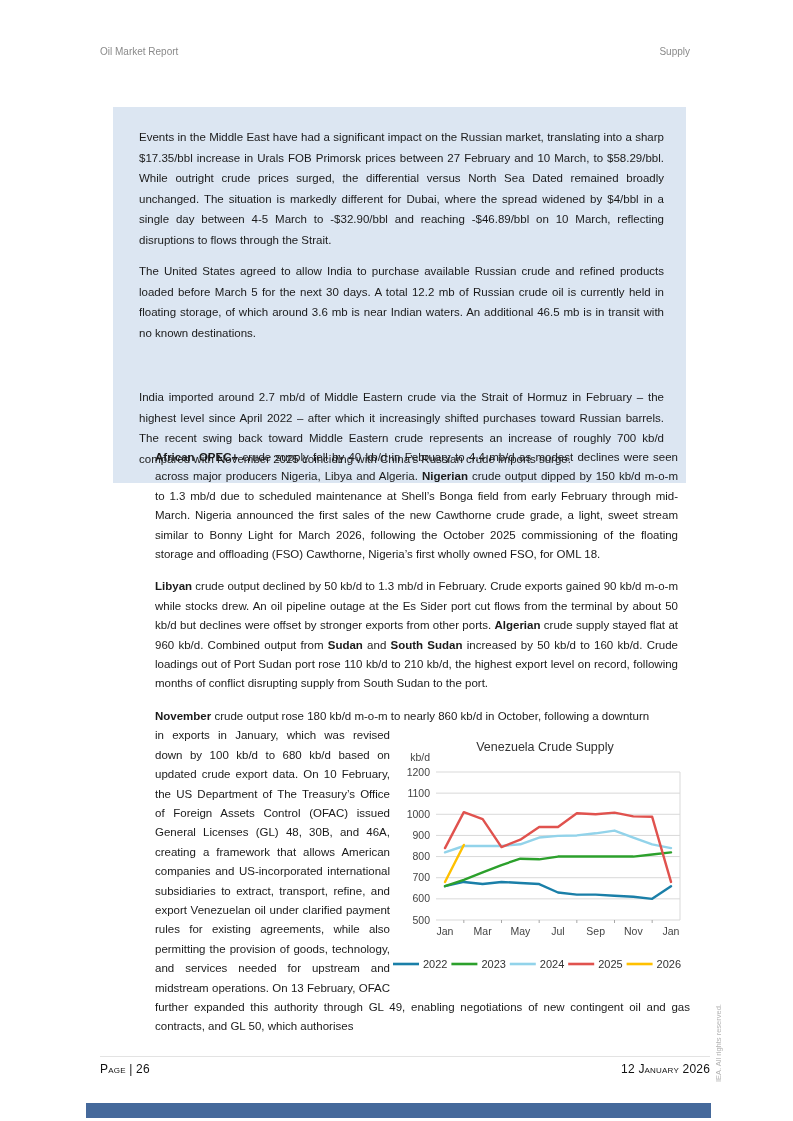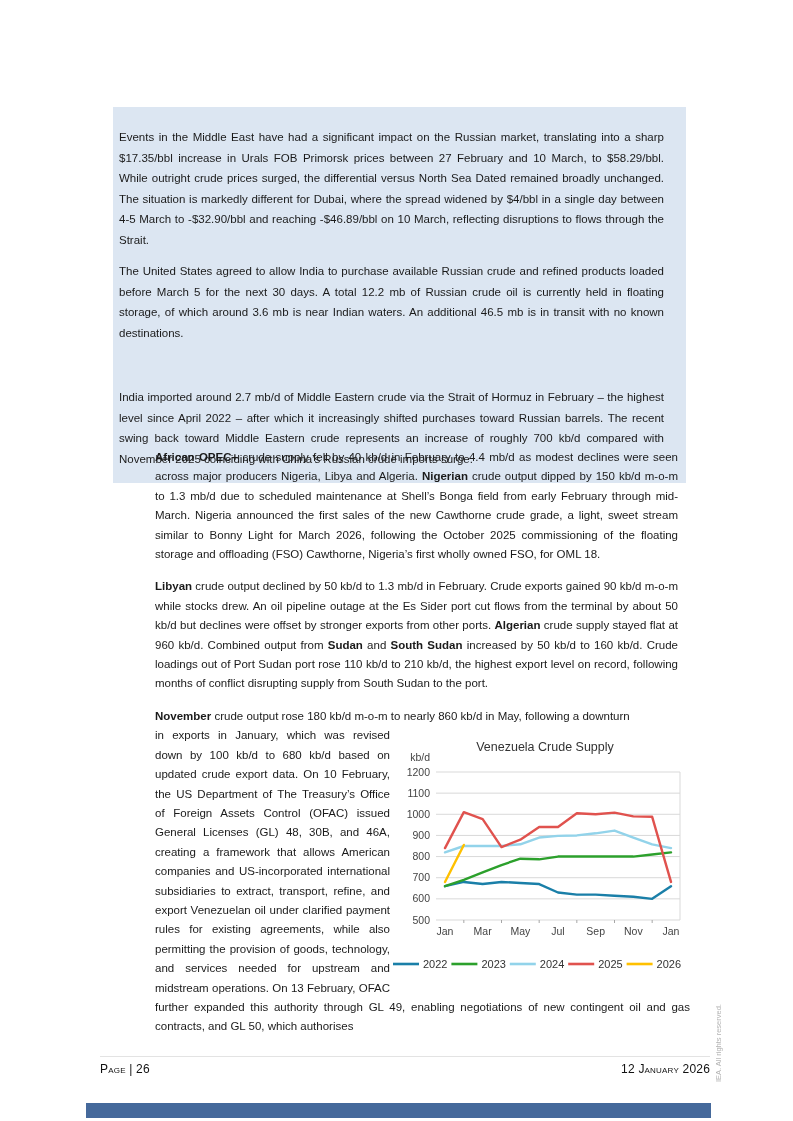--- a/index.html
+++ b/index.html
@@ -7,21 +7,21 @@
     position:relative;width:793px;height:1121px;background:#ffffff;
     font-family:"Liberation Sans",sans-serif;color:#1a1a1a;overflow:hidden;
   }
   .header{
     position:absolute;top:46px;left:100px;width:590px;
     display:flex;justify-content:space-between;
     font-size:10px;color:#8a8a8a;
   }
   .highlight-box{
     position:absolute;top:107px;left:113px;width:573px;box-sizing:border-box;
-    padding:20px 22px 14px 6px;background:#dce6f2;
+    padding:20px 22px 14px 26px;background:#dce6f2;
   }
   .highlight-box p{
     margin:0 0 11px 0;font-size:11.5px;line-height:20.5px;text-align:justify;
   }
   .highlight-box p:last-child{margin-bottom:0;margin-top:44px;}
   .body-block{
     position:absolute;top:448px;left:155px;width:535px;
     font-size:11.5px;line-height:19.4px;text-align:justify;
   }
   .body-block p{margin:0 12px 13px 0;}
@@ -47,31 +47,35 @@
   }
   .bottom-bar{
     position:absolute;top:1103px;left:86px;width:625px;height:15px;
   }
 </style>
 </head>
 <body>
 
 <div class="page">
 
+  <div class="header">
+    <span>Oil Market Report</span>
+    <span>Supply</span>
+  </div>
 
   <div class="highlight-box" style="background: rgb(220, 230, 242);">
     <p>Events in the Middle East have had a significant impact on the Russian market, translating into a sharp $17.35/bbl increase in Urals FOB Primorsk prices between 27 February and 10 March, to $58.29/bbl. While outright crude prices surged, the differential versus North Sea Dated remained broadly unchanged. The situation is markedly different for Dubai, where the spread widened by $4/bbl in a single day between 4-5 March to -$32.90/bbl and reaching -$46.89/bbl on 10 March, reflecting disruptions to flows through the Strait.</p>
     <p>The United States agreed to allow India to purchase available Russian crude and refined products loaded before March 5 for the next 30 days. A total 12.2 mb of Russian crude oil is currently held in floating storage, of which around 3.6 mb is near Indian waters. An additional 46.5 mb is in transit with no known destinations.</p>
     <p>India imported around 2.7 mb/d of Middle Eastern crude via the Strait of Hormuz in February – the highest level since April 2022 – after which it increasingly shifted purchases toward Russian barrels. The recent swing back toward Middle Eastern crude represents an increase of roughly 700 kb/d compared with November 2025 coinciding with China’s Russian crude imports surge.</p>
   </div>
 
   <div class="body-block">
     <p><span style="font-weight: bold;">African OPEC+</span><span> crude supply fell by 40 kb/d in February to 4.4 mb/d as modest declines were seen across major producers Nigeria, Libya and Algeria. </span><span style="font-weight: bold;">Nigerian</span><span> crude output dipped by 150 kb/d m-o-m to 1.3 mb/d due to scheduled maintenance at Shell’s Bonga field from early February through mid-March. Nigeria announced the first sales of the new Cawthorne crude grade, a light, sweet stream similar to Bonny Light for March 2026, following the October 2025 commissioning of the floating storage and offloading (FSO) Cawthorne, Nigeria’s first wholly owned FSO, for OML 18.</span></p>
     <p><span style="font-weight: bold;">Libyan</span><span> crude output declined by 50 kb/d to 1.3 mb/d in February. Crude exports gained 90 kb/d m-o-m while stocks drew. An oil pipeline outage at the Es Sider port cut flows from the terminal by about 50 kb/d but declines were offset by stronger exports from other ports. </span><span style="font-weight: bold;">Algerian</span><span> crude supply stayed flat at 960 kb/d. Combined output from </span><span style="font-weight: bold;">Sudan</span><span> and </span><span style="font-weight: bold;">South Sudan</span><span> increased by 50 kb/d to 160 kb/d. Crude loadings out of Port Sudan port rose 110 kb/d to 210 kb/d, the highest export level on record, following months of conflict disrupting supply from South Sudan to the port.</span></p>
-    <p class="intro"><span style="font-weight: bold;">November</span><span> crude output rose 180 kb/d m-o-m to nearly 860 kb/d in May, following a downturn</span></p>
+    <p class="intro"><span style="font-weight: bold;">November</span><span> crude output rose 180 kb/d m-o-m to nearly 860 kb/d in October, following a downturn</span></p>
     <p class="rest"><span class="chart-float" style="display:block;"><svg width="300" height="247" viewBox="0 0 300 247">
             <line x1="46" y1="184" x2="290" y2="184" stroke="#d9d9d9" stroke-width="1"></line>
             <text x="40" y="187.5" text-anchor="end" font-size="10.5" fill="#444444">500</text>
             <line x1="46" y1="162.85714285714283" x2="290" y2="162.85714285714283" stroke="#d9d9d9" stroke-width="1"></line>
             <text x="40" y="166.35714285714283" text-anchor="end" font-size="10.5" fill="#444444">600</text>
             <line x1="46" y1="141.71428571428572" x2="290" y2="141.71428571428572" stroke="#d9d9d9" stroke-width="1"></line>
             <text x="40" y="145.21428571428572" text-anchor="end" font-size="10.5" fill="#444444">700</text>
             <line x1="46" y1="120.57142857142857" x2="290" y2="120.57142857142857" stroke="#d9d9d9" stroke-width="1"></line>
             <text x="40" y="124.07142857142857" text-anchor="end" font-size="10.5" fill="#444444">800</text>
             <line x1="46" y1="99.42857142857142" x2="290" y2="99.42857142857142" stroke="#d9d9d9" stroke-width="1"></line>

